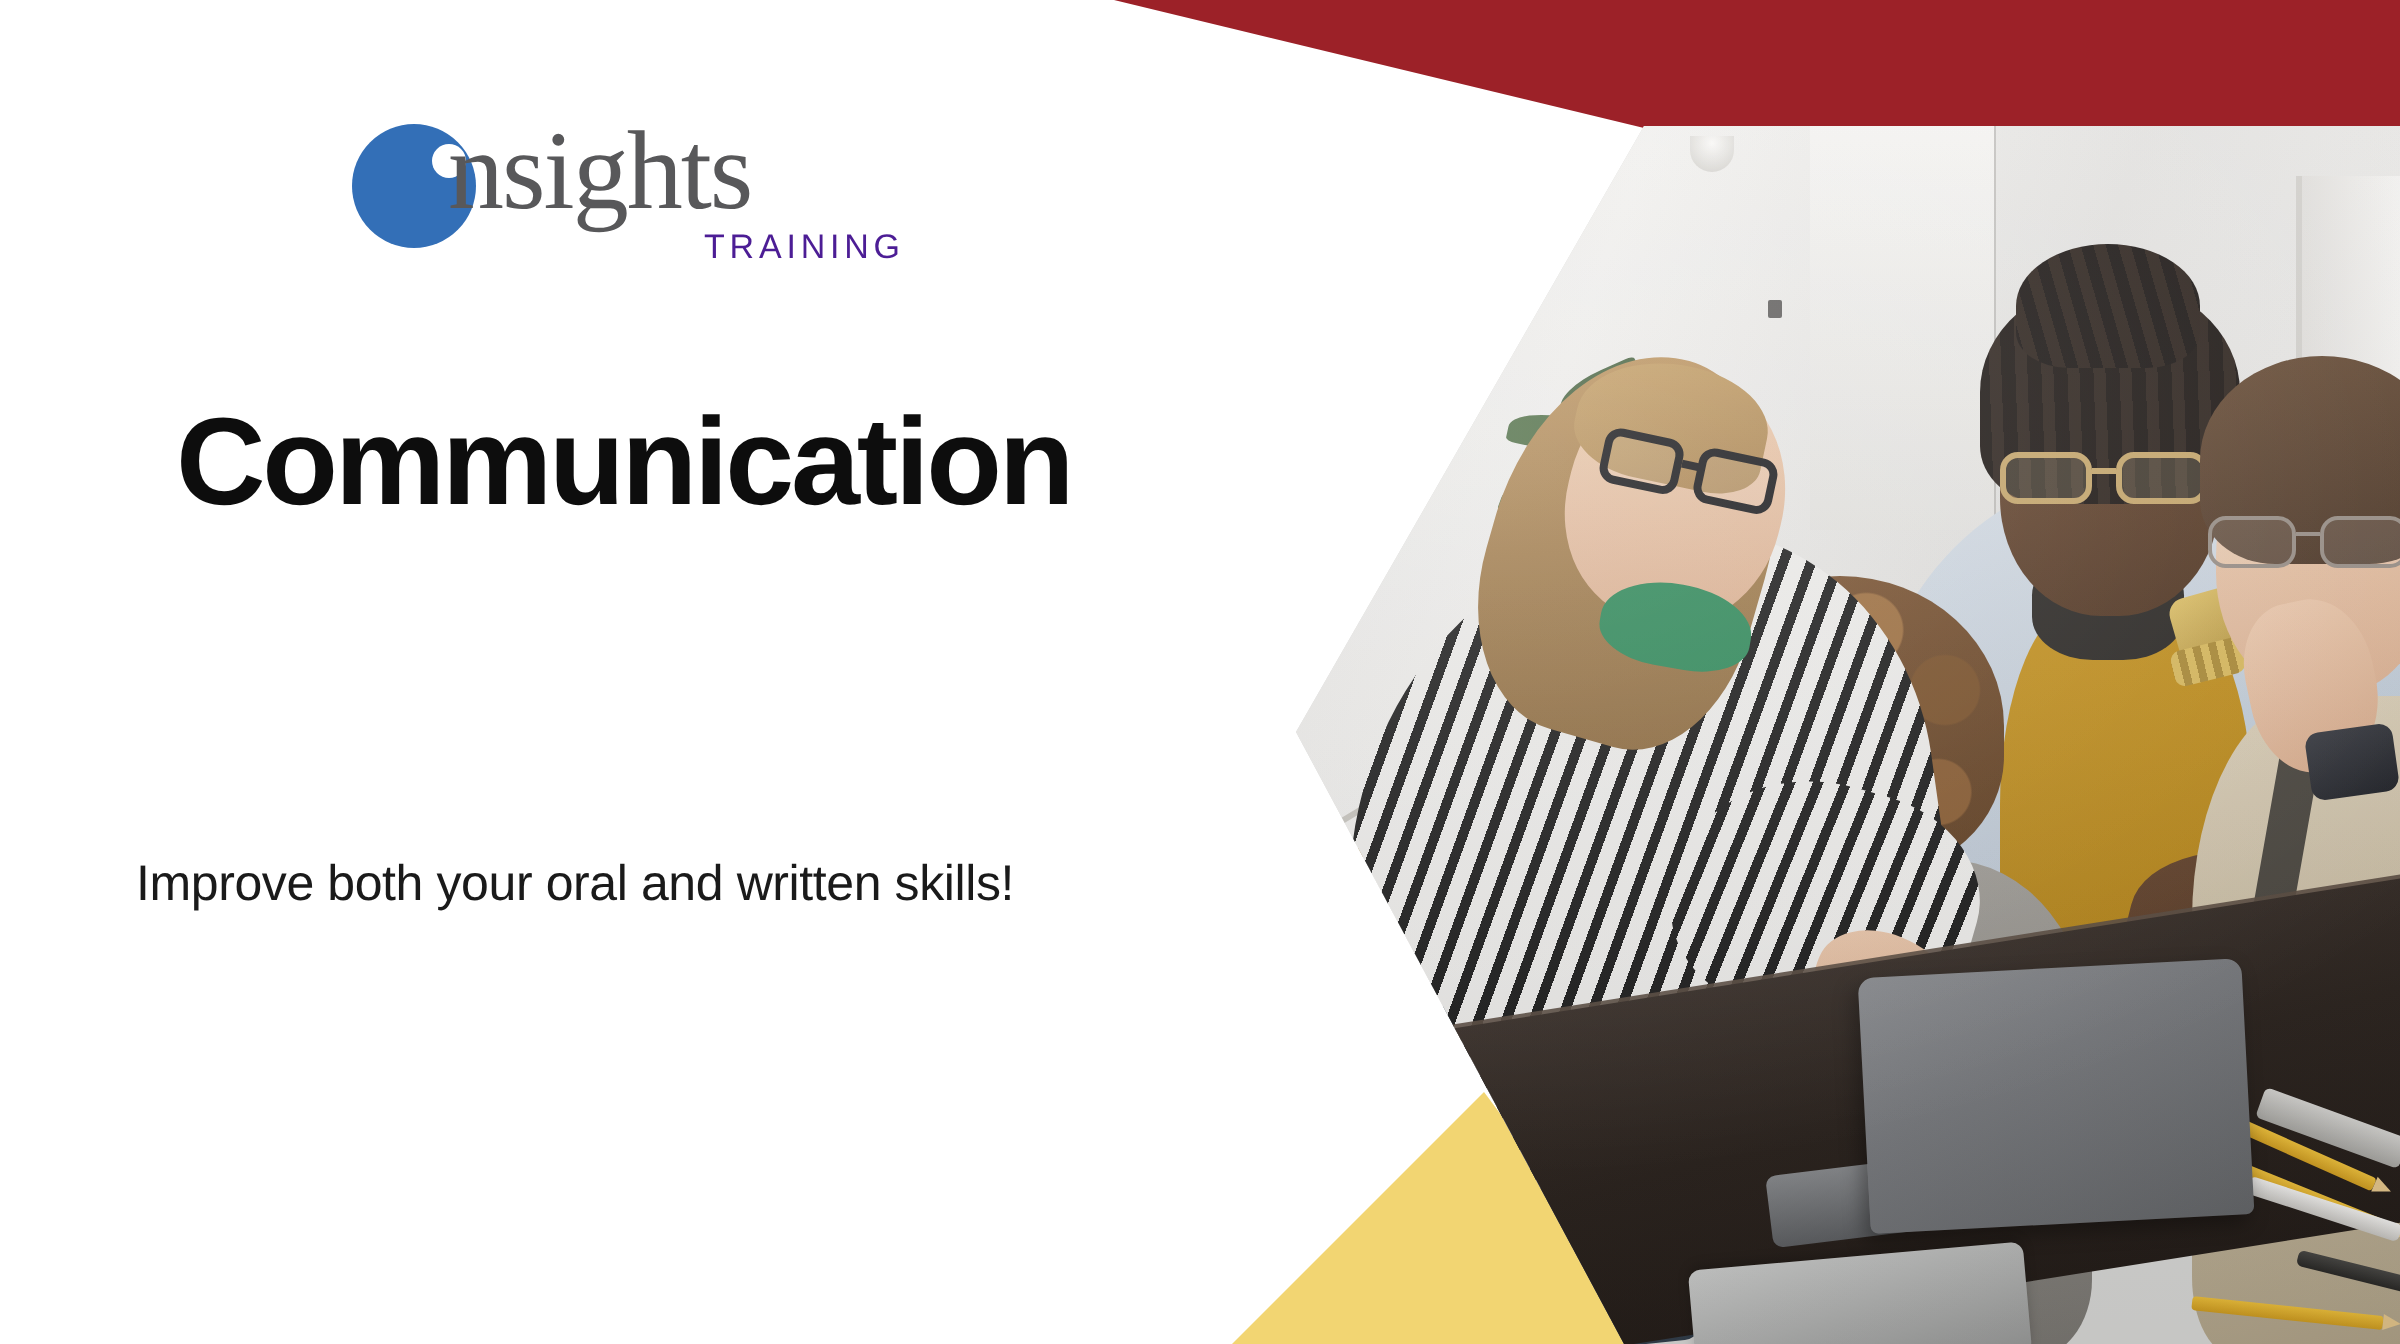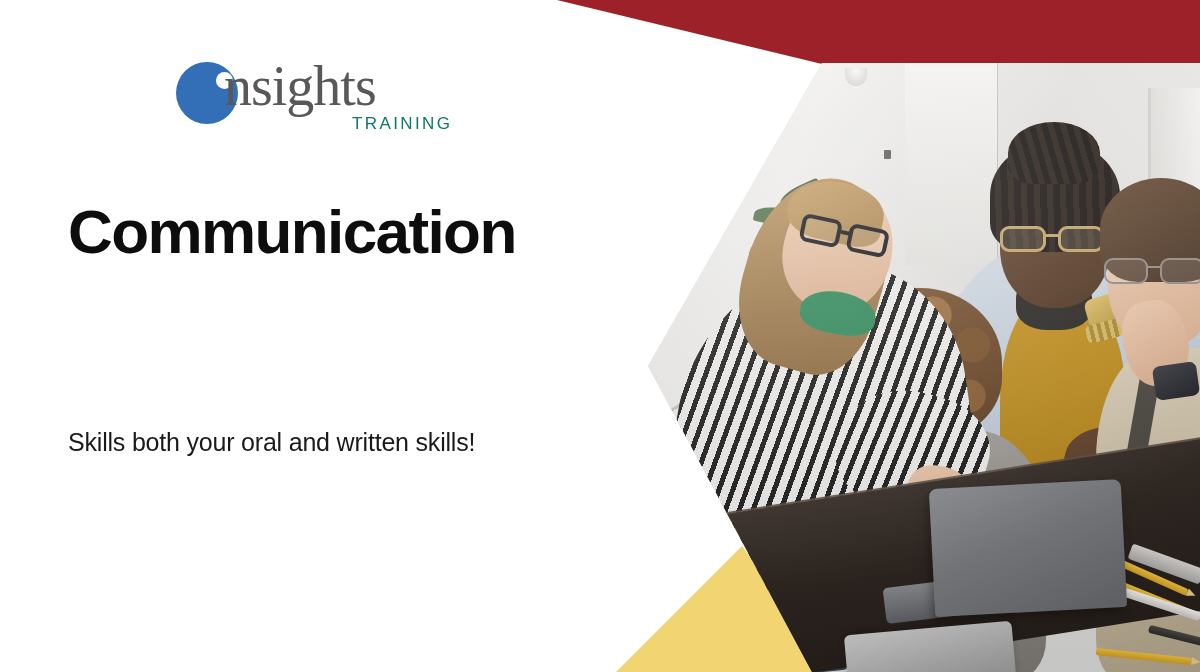--- a/index.html
+++ b/index.html
@@ -381,29 +381,29 @@
     background:#ffffff; border-radius:50%;
   }
   .logo-word {
     position:absolute; left:48px; top:2px;
     font-family:"Liberation Serif", serif;
     font-size:56px; color:#58585a; letter-spacing:-1px; line-height:1;
   }
   .logo-sub {
     position:absolute; left:176px; top:58px;
     font-family:"Liberation Sans", sans-serif;
-    font-size:17px; color:#0f766e; letter-spacing:2.4px; font-weight:400;
+    font-size:17px; color:#4c1d95; letter-spacing:2.4px; font-weight:400;
   }
 
   .headline {
     position:absolute; left:68px; top:198px; width:600px;
     font-size:62px; line-height:68px; font-weight:700;
     color:#0d0d0d; letter-spacing:-1.6px;
   }
-  .headline .ln { display:block; white-space:nowrap; }
+  .headline .ln { display:block; white-space:nowrap;margin-left:20px; }
 
   .subtitle {
     position:absolute; left:68px; top:428px;
     font-size:25px; color:#1a1a1a; font-weight:400; letter-spacing:-.2px;
   }
 </style>
 </head>
 <body>
 
 <div class="stage">
@@ -508,16 +508,16 @@
       <div class="logo-circle"></div>
       <div class="logo-dot"></div>
       <div class="logo-word">nsights</div>
       <div class="logo-sub">TRAINING</div>
     </div>
 
     <h1 class="headline">
       <span class="ln">Communication</span>
     </h1>
 
-    <p class="subtitle">Skills both your oral and written skills!</p>
+    <p class="subtitle">Improve both your oral and written skills!</p>
   </div>
 
 </div>
 
 </body></html>

